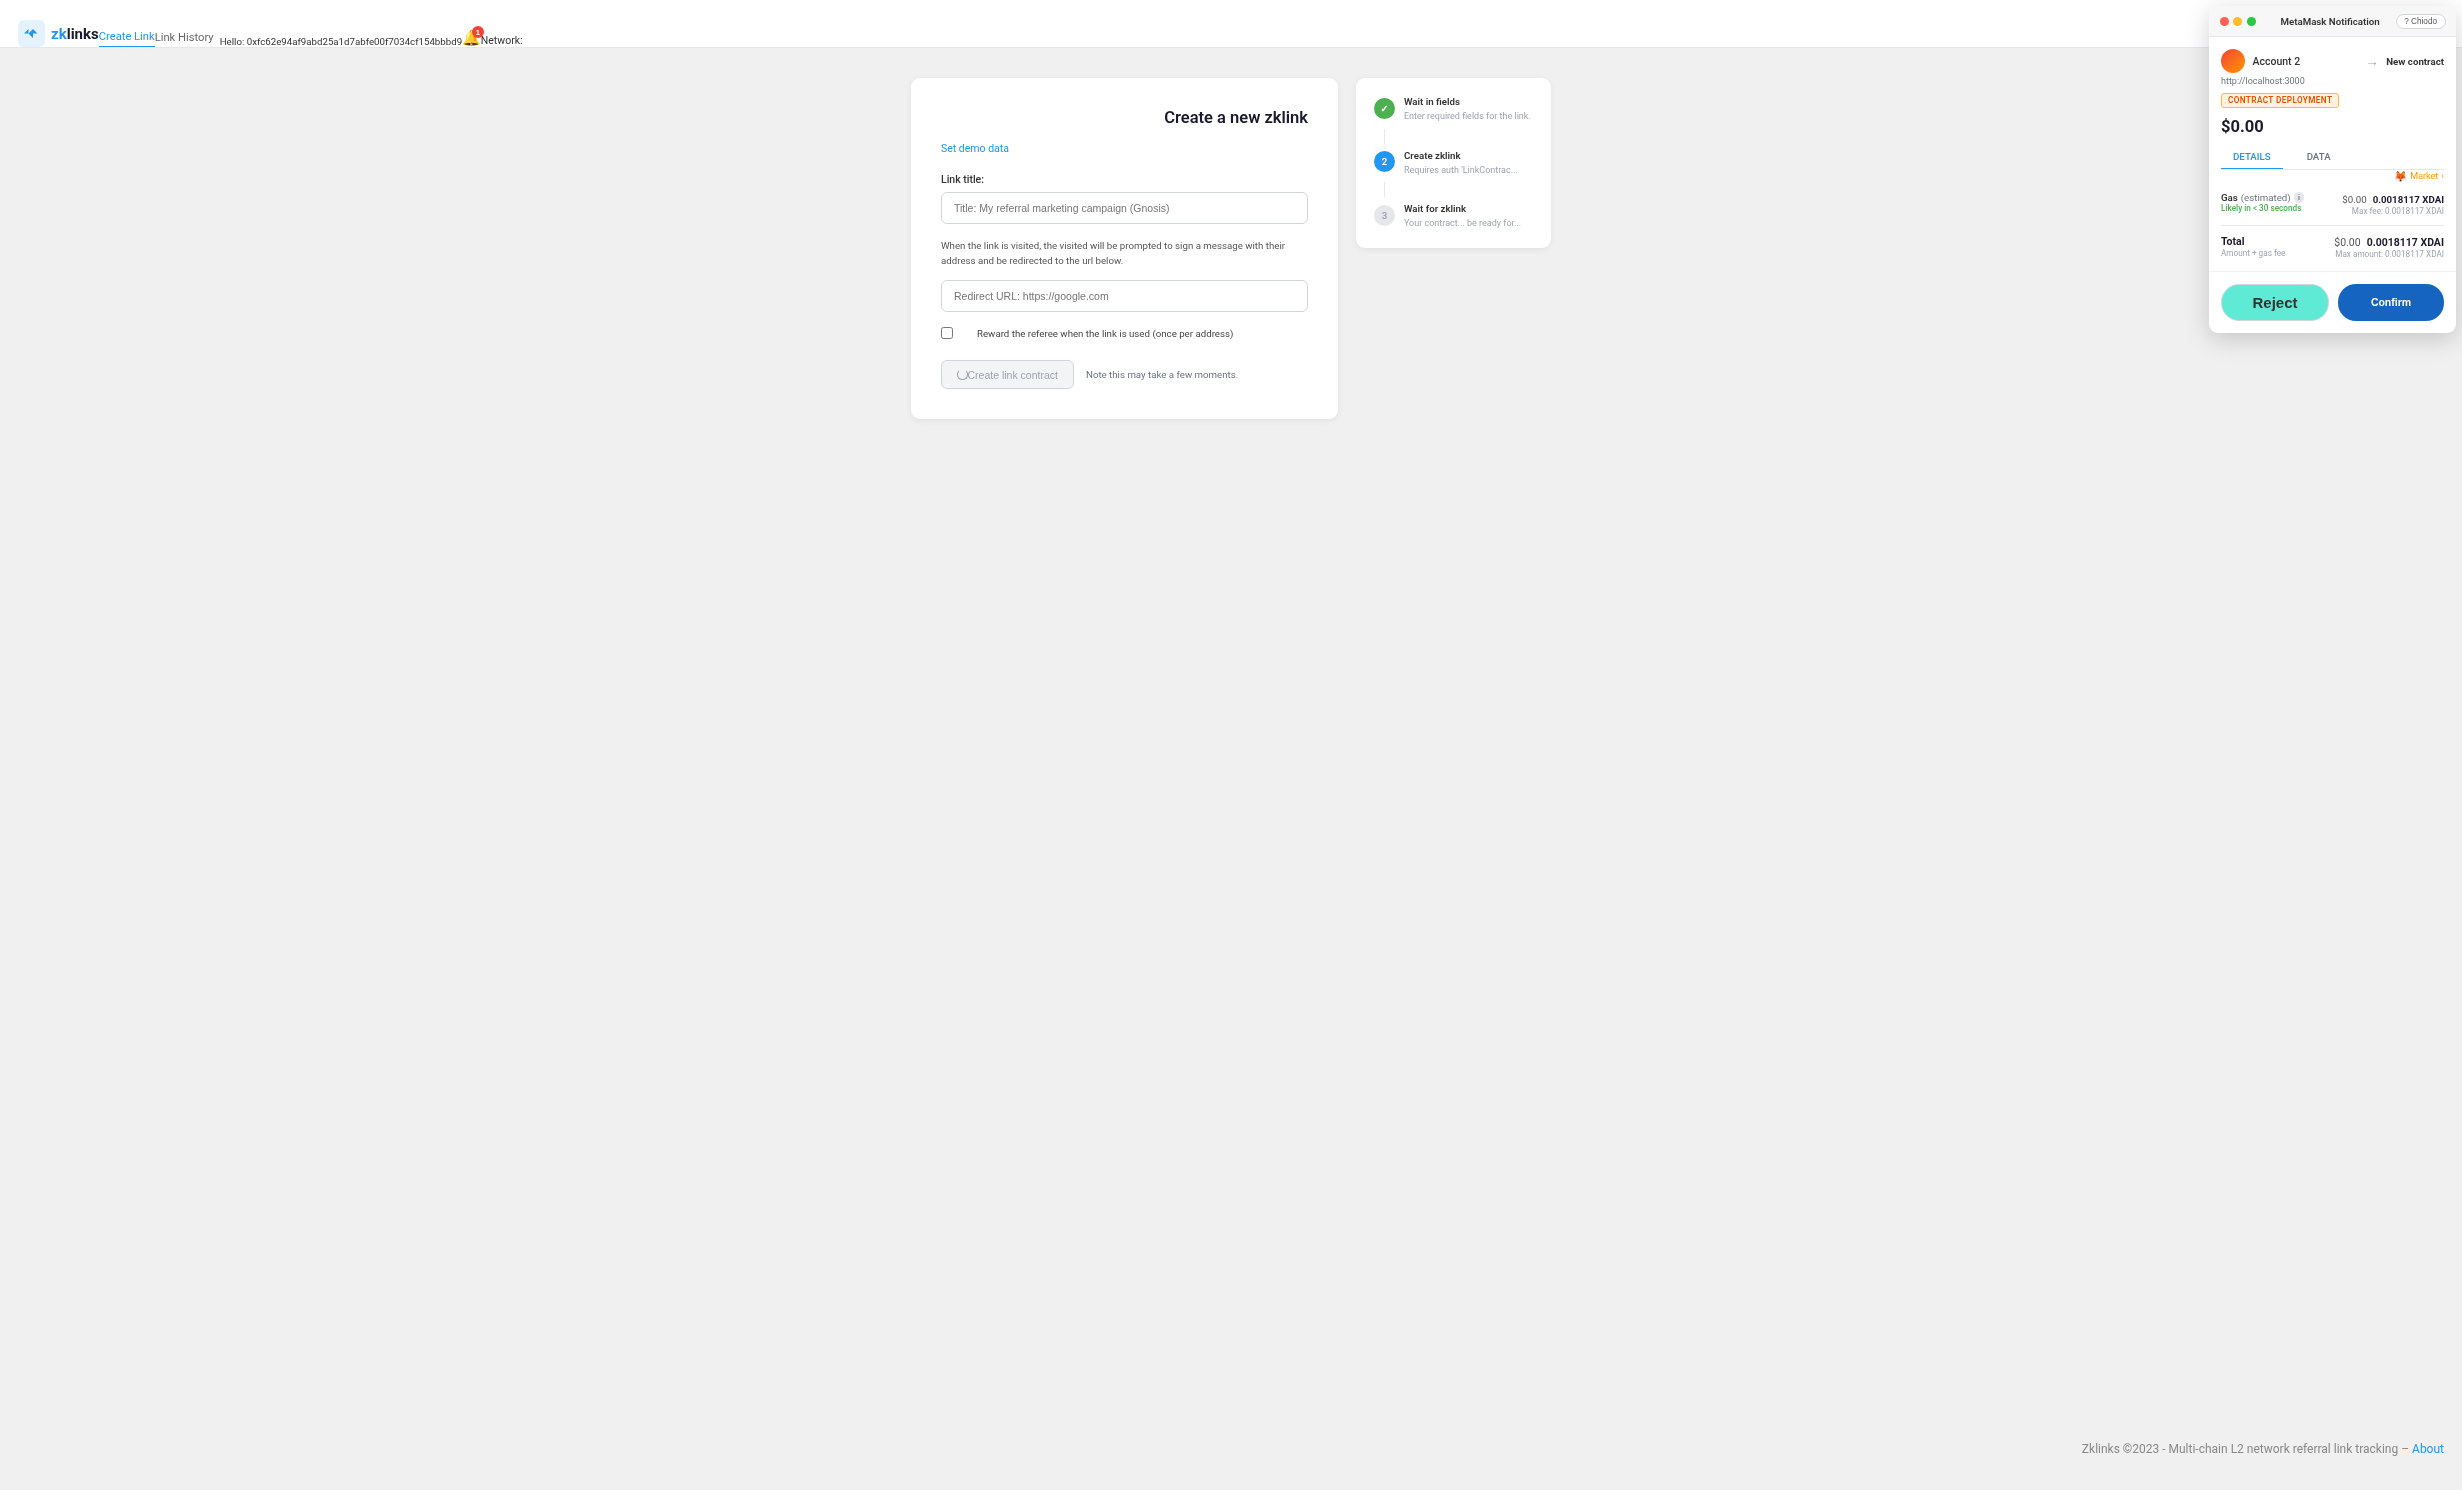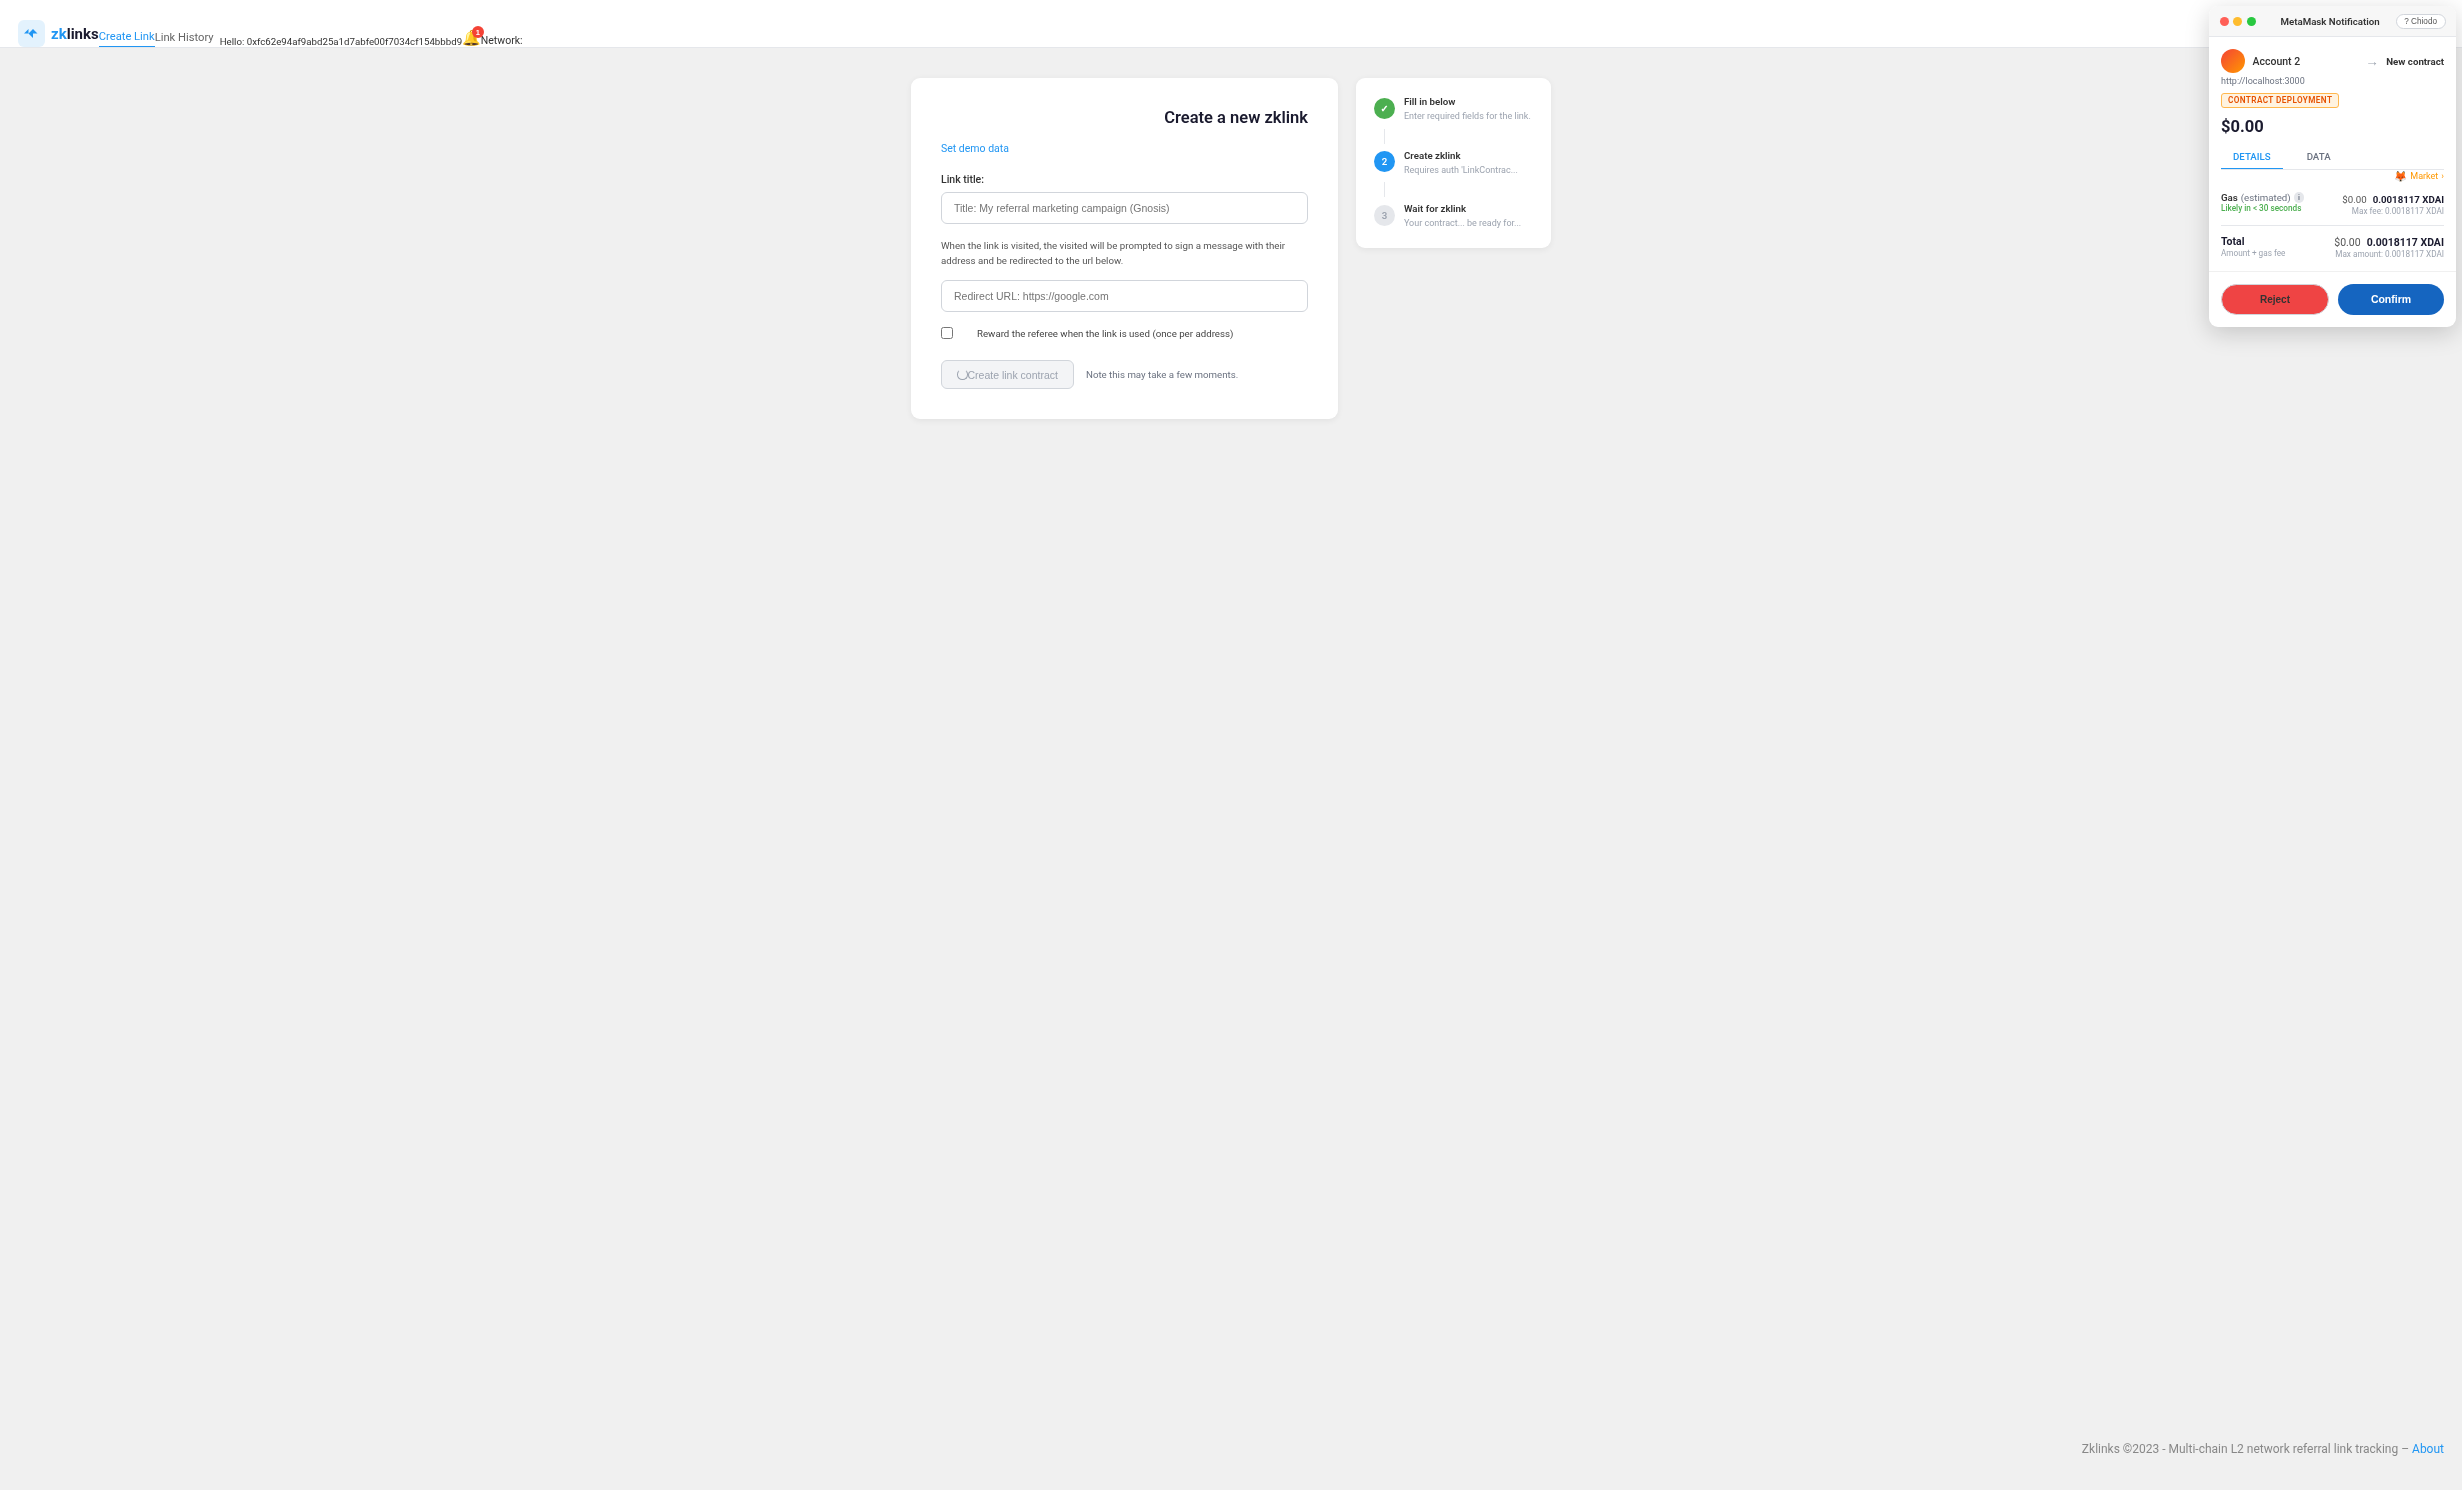--- a/index.html
+++ b/index.html
@@ -482,24 +482,24 @@
       display: flex;
       gap: 9px;
       padding: 12px;
       border-top: 0.7px solid #f0f0f0;
     }
     .mm-reject-btn {
       flex: 1;
       border: 1.1px solid #d1d5db;
       border-radius: 18px;
       padding: 9px;
-      font-size: 10px;
-      font-weight: 600;
-      color: #333;
-      background: #ef4444;
+      font-size: 15px;
+      font-weight: 600;
+      color: #333;
+      background: #5eead4;
       cursor: pointer;
     }
     .mm-confirm-btn {
       flex: 1;
       border: none;
       border-radius: 18px;
       padding: 9px;
       font-size: 10.5px;
       font-weight: 600;
       color: white;
@@ -554,21 +554,21 @@
       </button>
       <span class="note-text">Note this may take a few moments.</span>
     </div>
   </div>
 
   <div class="steps-card">
 
     <div class="step-item">
       <div class="step-icon done">✓</div>
       <div>
-        <div class="step-title">Fill in below</div>
+        <div class="step-title">Wait in fields</div>
         <div class="step-desc">Enter required fields for the link.</div>
       </div>
     </div>
     <div class="step-connector"></div>
 
     <div class="step-item">
       <div class="step-icon active">2</div>
       <div>
         <div class="step-title">Create zklink</div>
         <div class="step-desc">Requires auth 'LinkContrac...</div>

